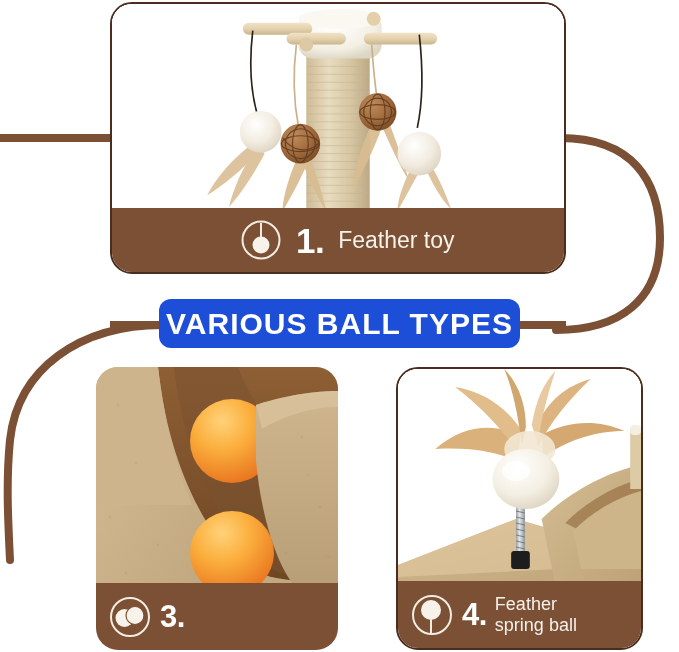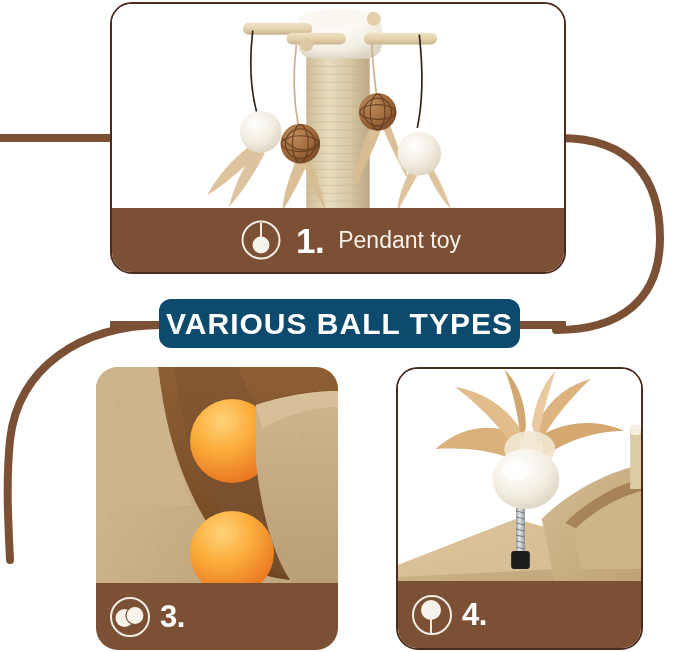--- a/index.html
+++ b/index.html
@@ -83,21 +83,21 @@
   #card-pendant .photo { height: 208px; background:#ffffff; }
   #card-pendant .label-bar { height: 64px; padding-left: 128px; gap: 14px; }
   #card-pendant .num { font-size: 35px; }
   #card-pendant .cap { font-size: 23px; }
 
   
   #title-banner {
     position: absolute;
     left: 159px; top: 299px;
     width: 361px; height: 49px;
-    background: #0c4a6e;
+    background: #1d4ed8;
     border-radius: 12px;
     z-index: 4;
     display: flex;
     align-items: center;
     justify-content: center;
   }
   #title-banner .title-text {
     color: #ffffff;
     font-size: 30px;
     font-weight: bold;
@@ -253,21 +253,21 @@
       </svg>
     </div>
 
     <div class="label-bar">
       <svg class="badge-icon" width="42" height="42" viewBox="0 0 42 42" xmlns="http://www.w3.org/2000/svg">
         <circle cx="21" cy="21" r="18.5" fill="none" stroke="#f2ece2" stroke-width="2"></circle>
         <line x1="21" y1="4" x2="21" y2="20" stroke="#f2ece2" stroke-width="2"></line>
         <circle cx="21" cy="26" r="8.5" fill="#f7f3ea"></circle>
       </svg>
       <span class="num">1.</span>
-      <span class="cap">Pendant toy</span>
+      <span class="cap">Feather toy</span>
     </div>
   </div>
 
   <div id="title-banner">
     <span class="title-text">VARIOUS BALL TYPES</span>
   </div>
 
   <div class="card" id="card-track">
     <div class="photo">
       <svg class="photo-svg" viewBox="0 0 242 216" preserveAspectRatio="none" xmlns="http://www.w3.org/2000/svg">
@@ -397,16 +397,18 @@
       </svg>
     </div>
 
     <div class="label-bar">
       <svg class="badge-icon" width="44" height="44" viewBox="0 0 44 44" xmlns="http://www.w3.org/2000/svg">
         <circle cx="22" cy="22" r="19" fill="none" stroke="#f2ece2" stroke-width="2"></circle>
         <circle cx="21" cy="17" r="10" fill="#f7f3ea"></circle>
         <line x1="21" y1="25" x2="21" y2="41" stroke="#f2ece2" stroke-width="2"></line>
       </svg>
       <span class="num">4.</span>
+      <span class="cap">Feather
+spring ball</span>
     </div>
   </div>
 
 </div>
 
 </body></html>

